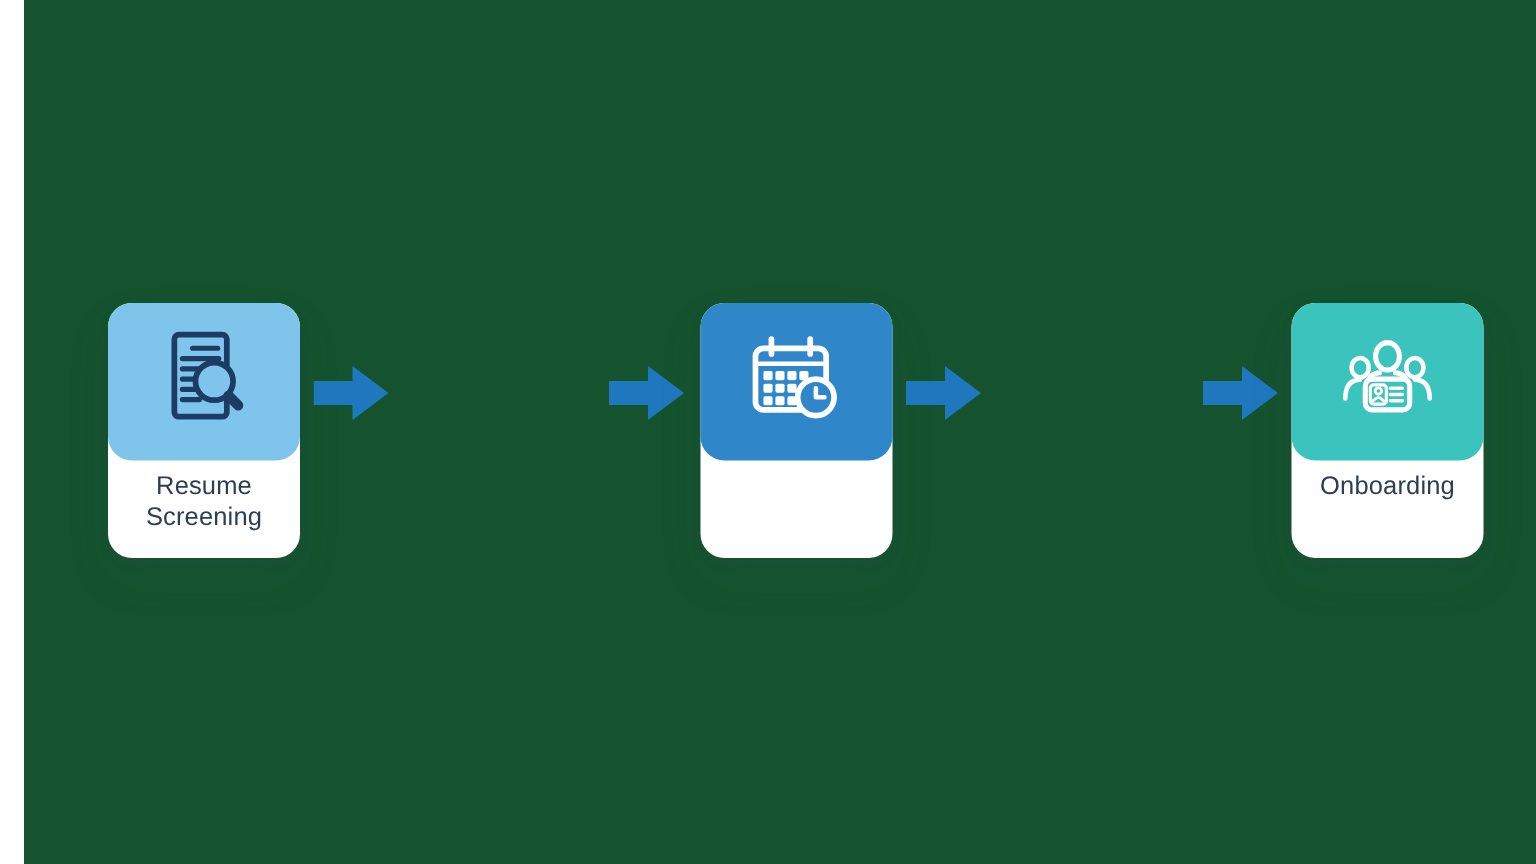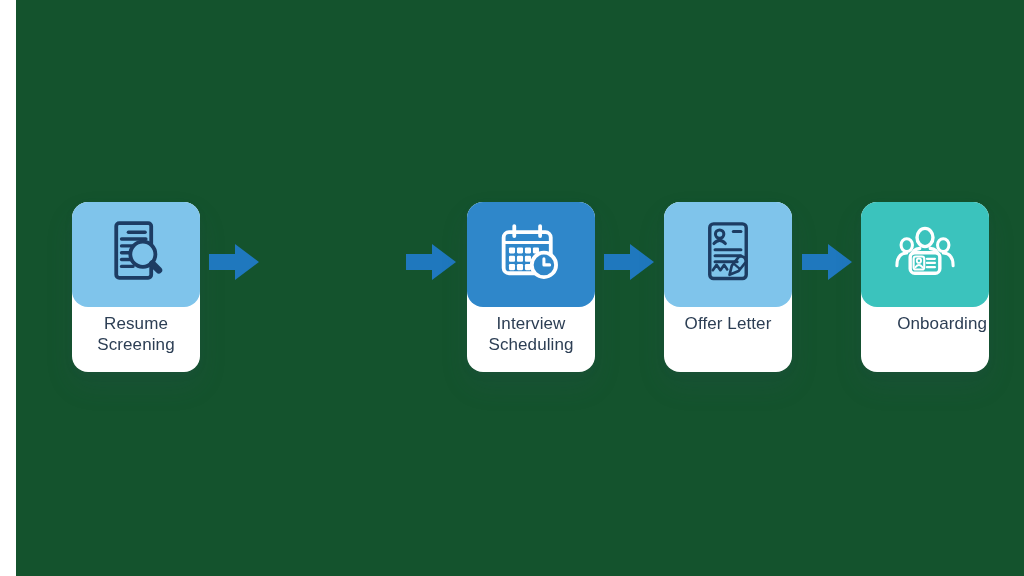--- a/index.html
+++ b/index.html
@@ -97,46 +97,26 @@
             <rect x="42" y="51" width="8" height="8" rx="1.5"></rect>
             <rect x="52.5" y="51" width="8" height="8" rx="1.5"></rect>
           <rect x="21" y="62" width="8" height="8" rx="1.5"></rect>
             <rect x="31.5" y="62" width="8" height="8" rx="1.5"></rect>
             <rect x="42" y="62" width="8" height="8" rx="1.5"></rect>
         </g>
         <circle cx="67" cy="63" r="16" fill="#2F87CA" stroke="currentColor" stroke-width="5"></circle>
         <path d="M67,55 L67,63 L74.5,63" fill="none" stroke="currentColor" stroke-width="4" stroke-linecap="round" stroke-linejoin="round"></path>
       </svg>
     </div>
-    <div class="label" style="color: rgb(44, 62, 84);">Interview Scheduling</div>
   </div>
 
   <svg class="arrow" style="left: 588px; color: rgb(31, 120, 190);" viewBox="0 0 50 36">
     <polygon points="0,10 26,10 26,0 50,18 26,36 26,26 0,26" fill="currentColor"></polygon>
   </svg>
 
-  <div class="card" style="left:648px">
-    <div class="tile" style="background-color: rgb(127, 196, 235); color: rgb(29, 60, 99);">
-      <svg width="76" height="76" viewBox="0 0 100 100">
-        <rect x="26" y="9" width="48" height="72" rx="5" fill="none" stroke="currentColor" stroke-width="4.5"></rect>
-        <circle cx="39" cy="22.5" r="5.5" fill="none" stroke="currentColor" stroke-width="4"></circle>
-        <path d="M31.5,35 Q39,26.5 46.5,35" fill="none" stroke="currentColor" stroke-width="4" stroke-linecap="round"></path>
-        <g stroke="currentColor" stroke-width="4" stroke-linecap="round">
-          <line x1="57" y1="19" x2="67" y2="19"></line>
-          <line x1="33" y1="43" x2="67" y2="43"></line>
-          <line x1="33" y1="51" x2="67" y2="51"></line>
-          <line x1="33" y1="59" x2="62" y2="59"></line>
-        </g>
-        <path d="M30,70 L35,63 L40,70 L45,63 L49,69" fill="none" stroke="currentColor" stroke-width="3.5" stroke-linecap="round" stroke-linejoin="round"></path>
-        <path d="M52,76 L55,64 L65,51.5 Q72.6,51.1 74,58.5 L64,71 Z" fill="none" stroke="currentColor" stroke-width="3.5" stroke-linejoin="round"></path>
-        <line x1="57.5" y1="61.5" x2="66" y2="68.5" stroke="currentColor" stroke-width="3"></line>
-      </svg>
-    </div>
-    <div class="label" style="color: rgb(44, 62, 84);">Offer Letter</div>
-  </div>
 
   <svg class="arrow" style="left: 786px; color: rgb(31, 120, 190);" viewBox="0 0 50 36">
     <polygon points="0,10 26,10 26,0 50,18 26,36 26,26 0,26" fill="currentColor"></polygon>
   </svg>
 
   <div class="card" style="left:845px">
     <div class="tile" style="background-color: rgb(59, 195, 189); color: rgb(255, 255, 255);">
       <svg width="76" height="76" viewBox="0 0 100 100">
         <g fill="none" stroke="currentColor" stroke-linecap="round">
           <ellipse cx="26" cy="37" rx="7.5" ry="8.5" stroke-width="4"></ellipse>
@@ -151,16 +131,16 @@
         <rect x="35" y="52" width="14" height="17" rx="3" fill="none" stroke="currentColor" stroke-width="2.8"></rect>
         <circle cx="42" cy="57.5" r="2.8" fill="none" stroke="currentColor" stroke-width="2.5"></circle>
         <path d="M37.5,66 Q42,60.5 46.5,66" fill="none" stroke="currentColor" stroke-width="2.5" stroke-linecap="round"></path>
         <g stroke="currentColor" stroke-width="3" stroke-linecap="round">
           <line x1="52.5" y1="55" x2="63" y2="55"></line>
           <line x1="52.5" y1="60.5" x2="63" y2="60.5"></line>
           <line x1="52.5" y1="66" x2="63" y2="66"></line>
         </g>
       </svg>
     </div>
-    <div class="label" style="color: rgb(44, 62, 84); text-align: right;">Onboarding</div>
+    <div class="label" style="color: rgb(44, 62, 84);">Onboarding</div>
   </div>
 
 </div>
 
 </body></html>

